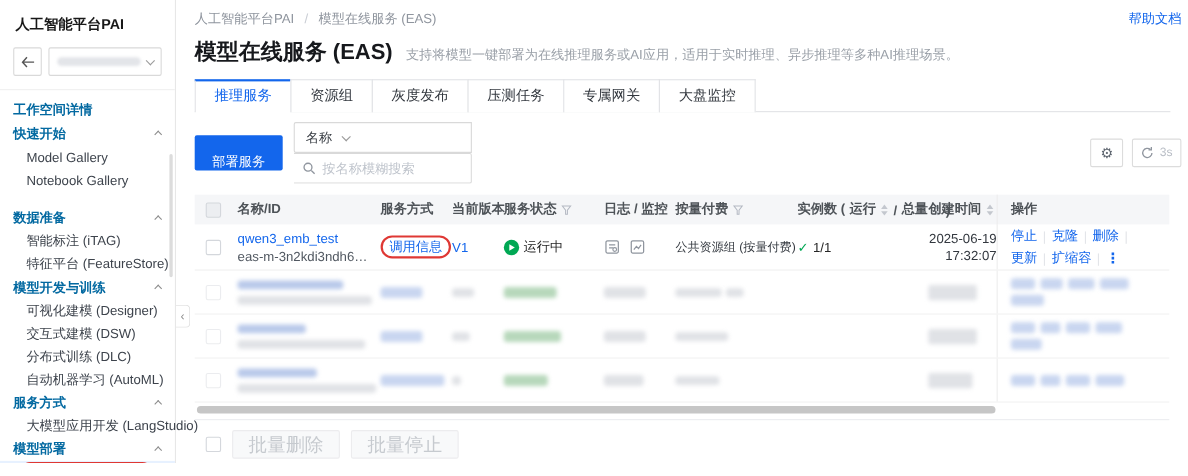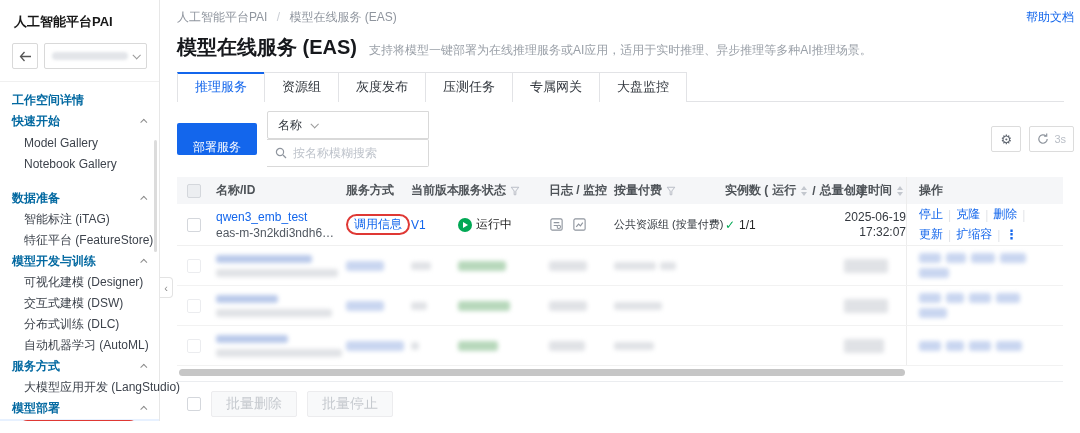--- a/index.html
+++ b/index.html
@@ -103,21 +103,21 @@
   .ph.gray{background:#e0e2e6;}
   .ph.green{background:#b7d8bb;}
   .stack{flex-direction:column;align-items:flex-start;gap:6px;}
   .rrow .cb{opacity:.45;}
   .op-bars{display:flex;flex-wrap:wrap;gap:5px;width:120px;align-items:center;}
 
   .hscroll{position:relative;height:8px;margin-top:3px;}
   .hscroll .thumb{position:absolute;left:2px;top:0;width:726px;height:7px;background:#c6c6c6;border-radius:4px;cursor:pointer;}
   .table-foot-line{border-top:1px solid #ebedf0;margin-top:4px;}
   .batch-row{display:flex;align-items:center;gap:10px;margin-top:9px;padding-left:10px;}
-  .btn-disabled{height:26px;padding:0 14px;font-size:14px;color:#c6cacf;background:#f8f9fa;border:1px solid #ececee;border-radius:2px;cursor:not-allowed;}
+  .btn-disabled{height:26px;padding:0 14px;font-size:17px;color:#c6cacf;background:#f8f9fa;border:1px solid #ececee;border-radius:2px;cursor:not-allowed;}
 </style>
 </head>
 <body>
 
 <div class="page">
 
   <aside class="sidebar">
     <div class="sb-title">人工智能平台PAI</div>
     <div class="sb-wsrow">
       <button class="back-btn">

